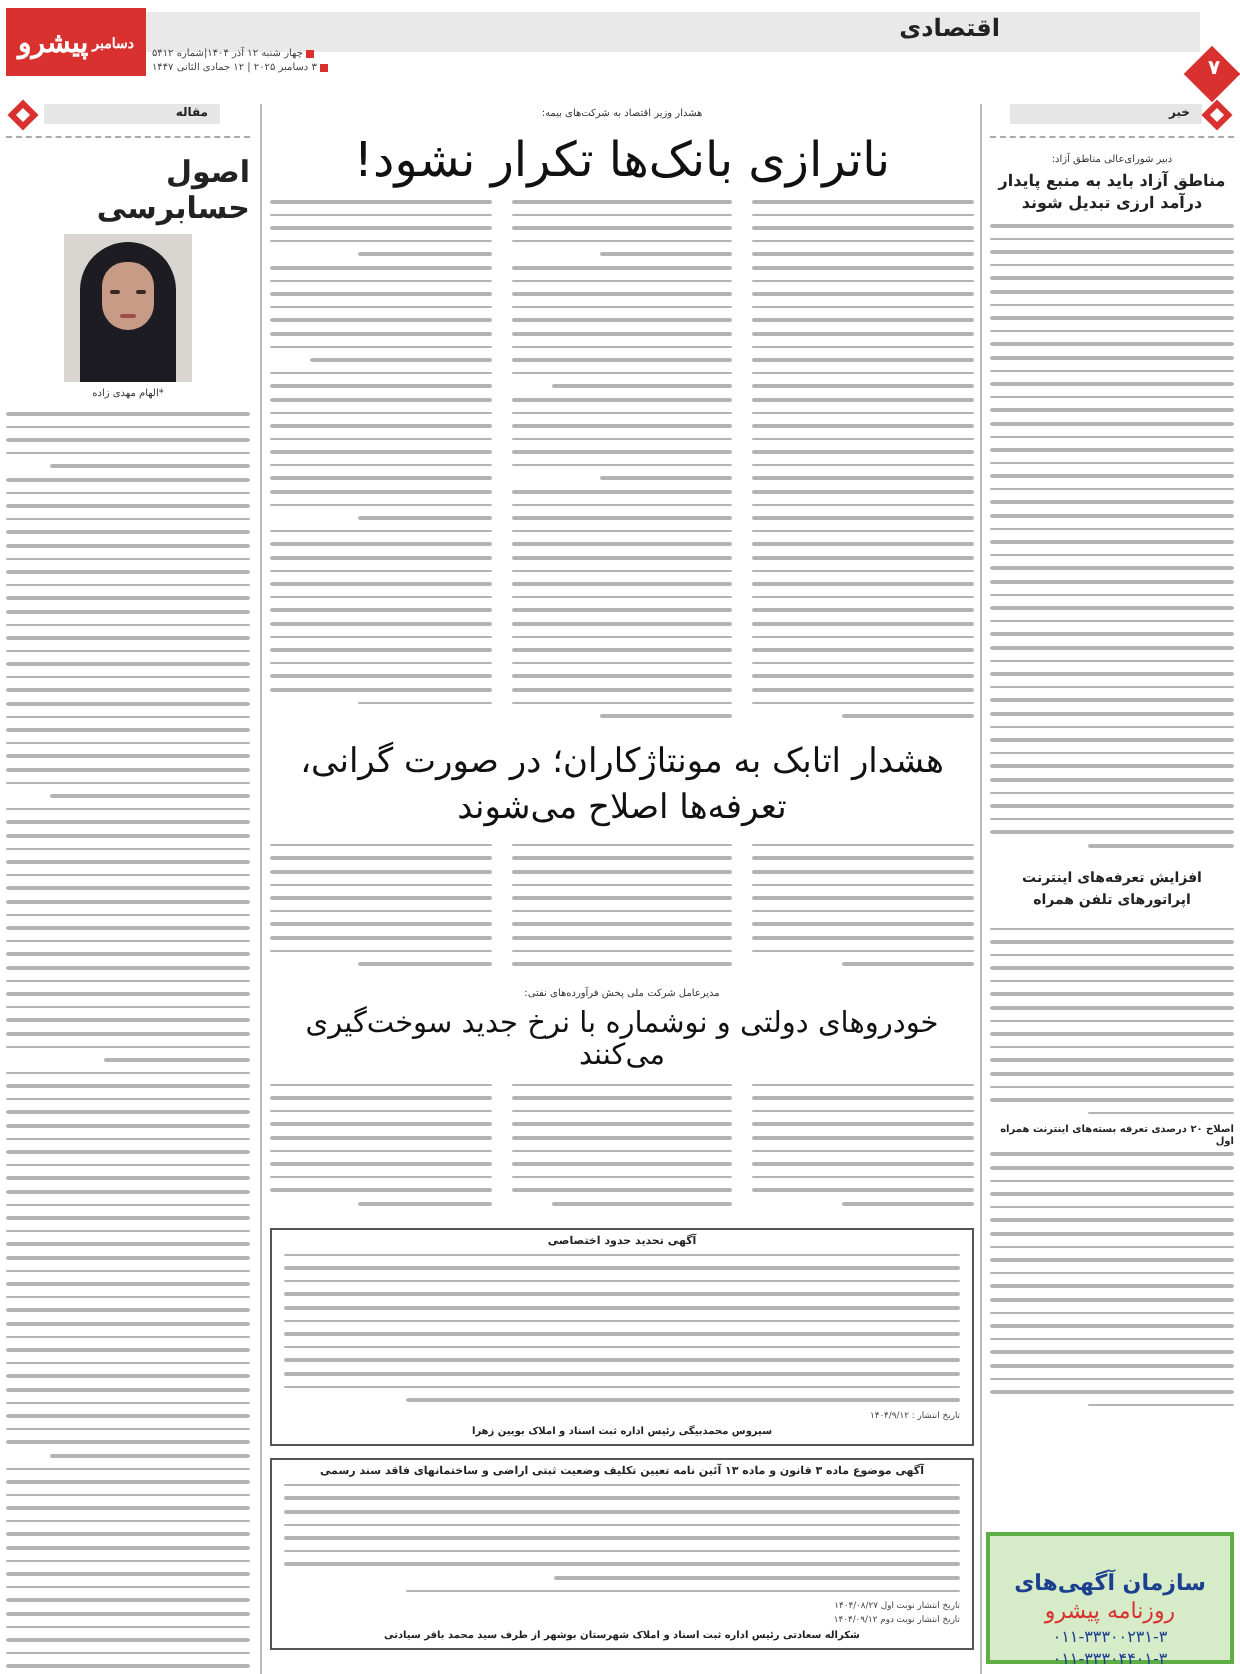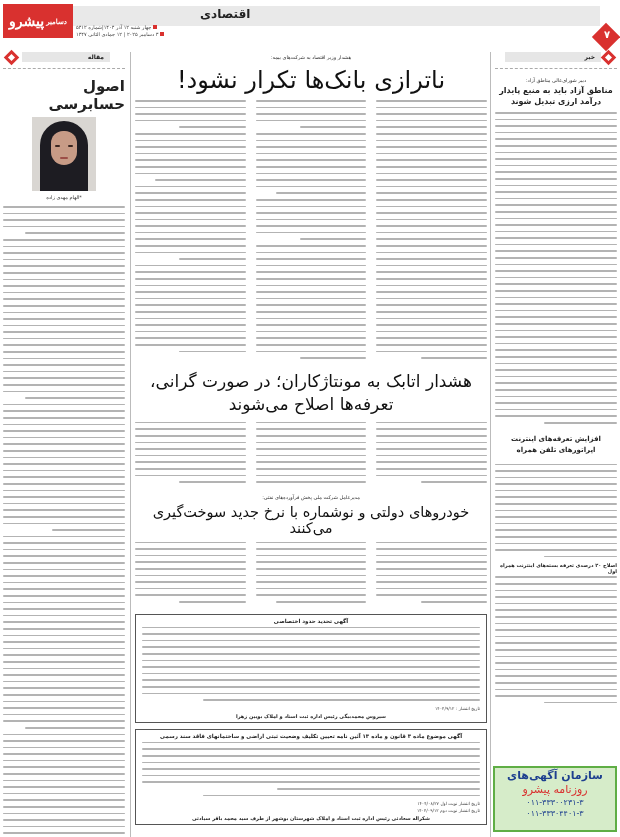--- a/index.html
+++ b/index.html
@@ -2,21 +2,21 @@
 <html lang="fa" dir="rtl"><head>
 <meta charset="utf-8">
 <style>
   * { box-sizing: border-box; margin: 0; padding: 0; }
   html, body { width: 620px; height: 837px; background: #ffffff; overflow: hidden; }
   body { font-family: "DejaVu Sans", sans-serif; color: #222; position: relative; }
 
   
   .masthead { position: absolute; top: 0; left: 0; width: 620px; height: 46px; }
   .masthead .bar { position: absolute; top: 6px; left: 73px; width: 527px; height: 20px; background: #e9e9e9; }
-  .masthead .section-title { position: absolute; top: 7px; left: 200px; width: 300px; text-align: left; font-size: 12px; font-weight: bold; color: #222; }
+  .masthead .section-title { position: absolute; top: 7px; left: 200px; width: 300px; text-align: right; font-size: 12px; font-weight: bold; color: #222; }
   .logo { position: absolute; top: 4px; left: 3px; width: 70px; height: 34px; background: #d9312f; color: #fff; display: flex; align-items: center; justify-content: center; font-family: "DejaVu Serif", serif; font-weight: bold; font-size: 14px; }
   .logo .small { font-size: 7px; margin-left: 2px; }
   .pagenum { position: absolute; top: 27px; right: 4px; width: 20px; height: 20px; background: #d9312f; transform: rotate(45deg); }
   .pagenum span { position: absolute; top: 2px; left: 6px; transform: rotate(-45deg); color: #fff; font-size: 10px; font-weight: bold; }
   .dateline { position: absolute; left: 76px; font-size: 5px; color: #444; display: flex; align-items: center; gap: 2px; direction: rtl; }
   .dateline .sq { width: 4px; height: 4px; background: #d9312f; display: inline-block; }
   .d1 { top: 24px; } .d2 { top: 31px; }
 
   
   .sechead { position: absolute; top: 52px; height: 10px; background: #e6e6e6; font-size: 6px; font-weight: bold; padding-right: 6px; line-height: 10px; }
@@ -58,21 +58,21 @@
   .ad-title { text-align: center; font-size: 5.5px; font-weight: bold; margin-bottom: 3px; }
   .ad-sign { text-align: center; font-size: 5px; font-weight: bold; margin-top: 2px; }
   .ad-date { font-size: 4.4px; color: #444; margin: 2px 0; }
 
   
   .kicker-r { text-align: center; font-size: 5px; color: #333; margin-top: 8px; }
   .h-right { text-align: center; font-size: 8px; font-weight: bold; line-height: 11px; margin: 2px 0 5px; }
   .h-right2 { text-align: center; font-size: 7px; font-weight: bold; line-height: 11px; margin: 10px 0 8px; }
 
   .adv { position: absolute; left: 493px; top: 766px; width: 124px; height: 66px; background: #d6ecc9; border: 2px solid #5fae45; text-align: center; }
-  .adv .a1 { font-size: 11px; font-weight: bold; color: #1d3f8f; margin-top: 1px; }
+  .adv .a1 { font-size: 11px; font-weight: bold; color: #1d3f8f; margin-top: 17px; }
   .adv .a2 { font-size: 11px; font-weight: normal; color: #d9312f; margin-top: 1px; }
   .adv .a3 { font-size: 8px; color: #1d3f8f; margin-top: 2px; letter-spacing: .5px; }
   .adv .a4 { font-size: 8px; color: #1d3f8f; margin-top: 2px; letter-spacing: .5px; }
 </style>
 </head>
 <body>
 
 <div class="masthead">
   <div class="bar"></div>
   <div class="section-title">اقتصادی</div>

